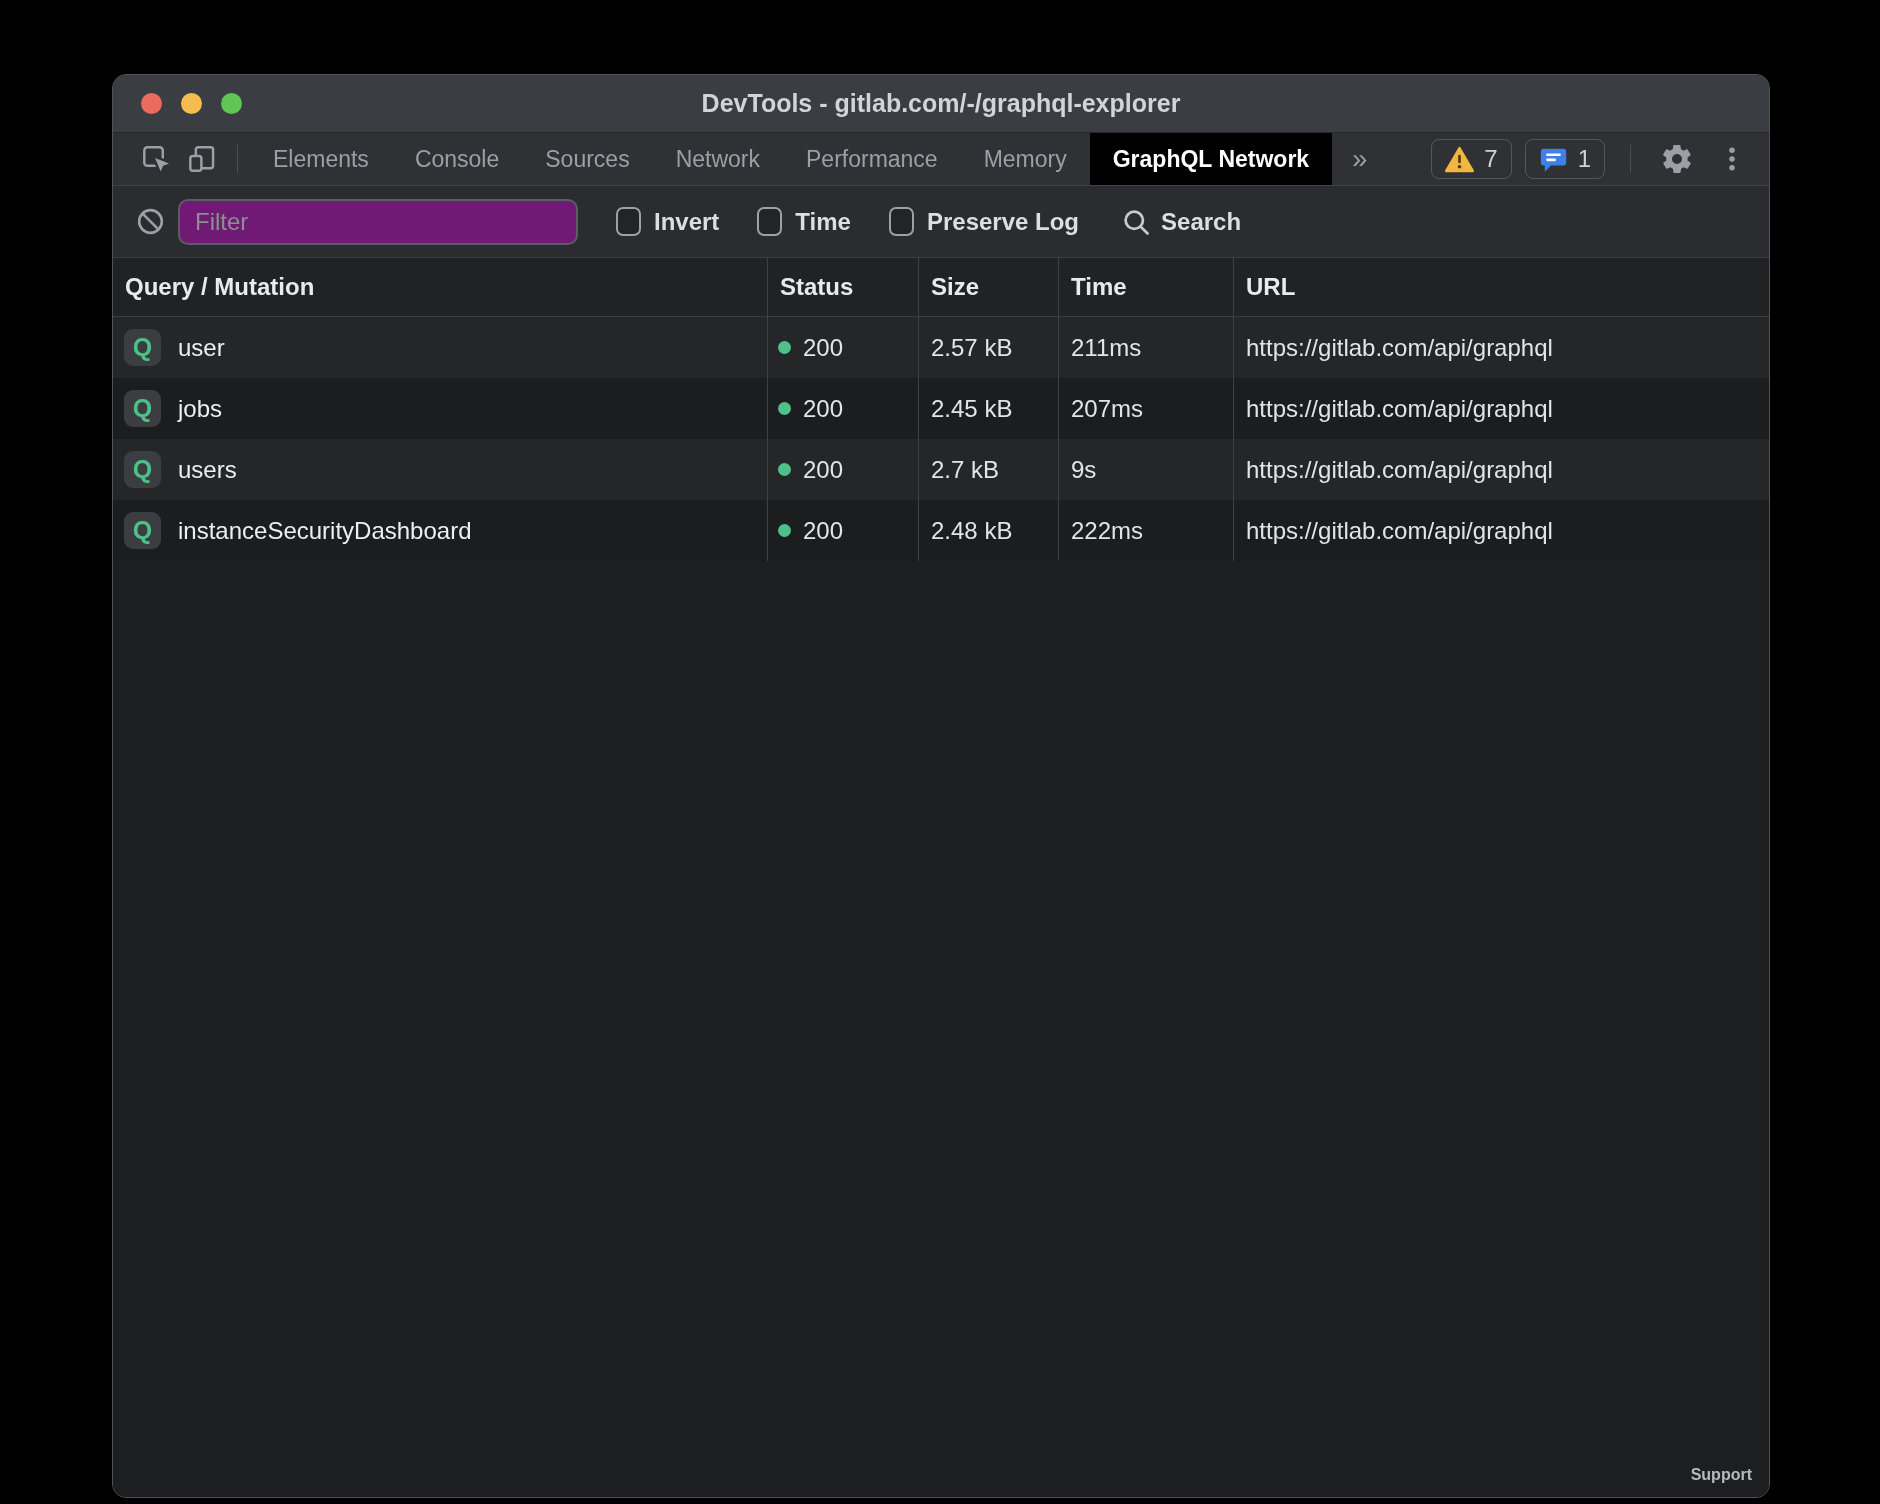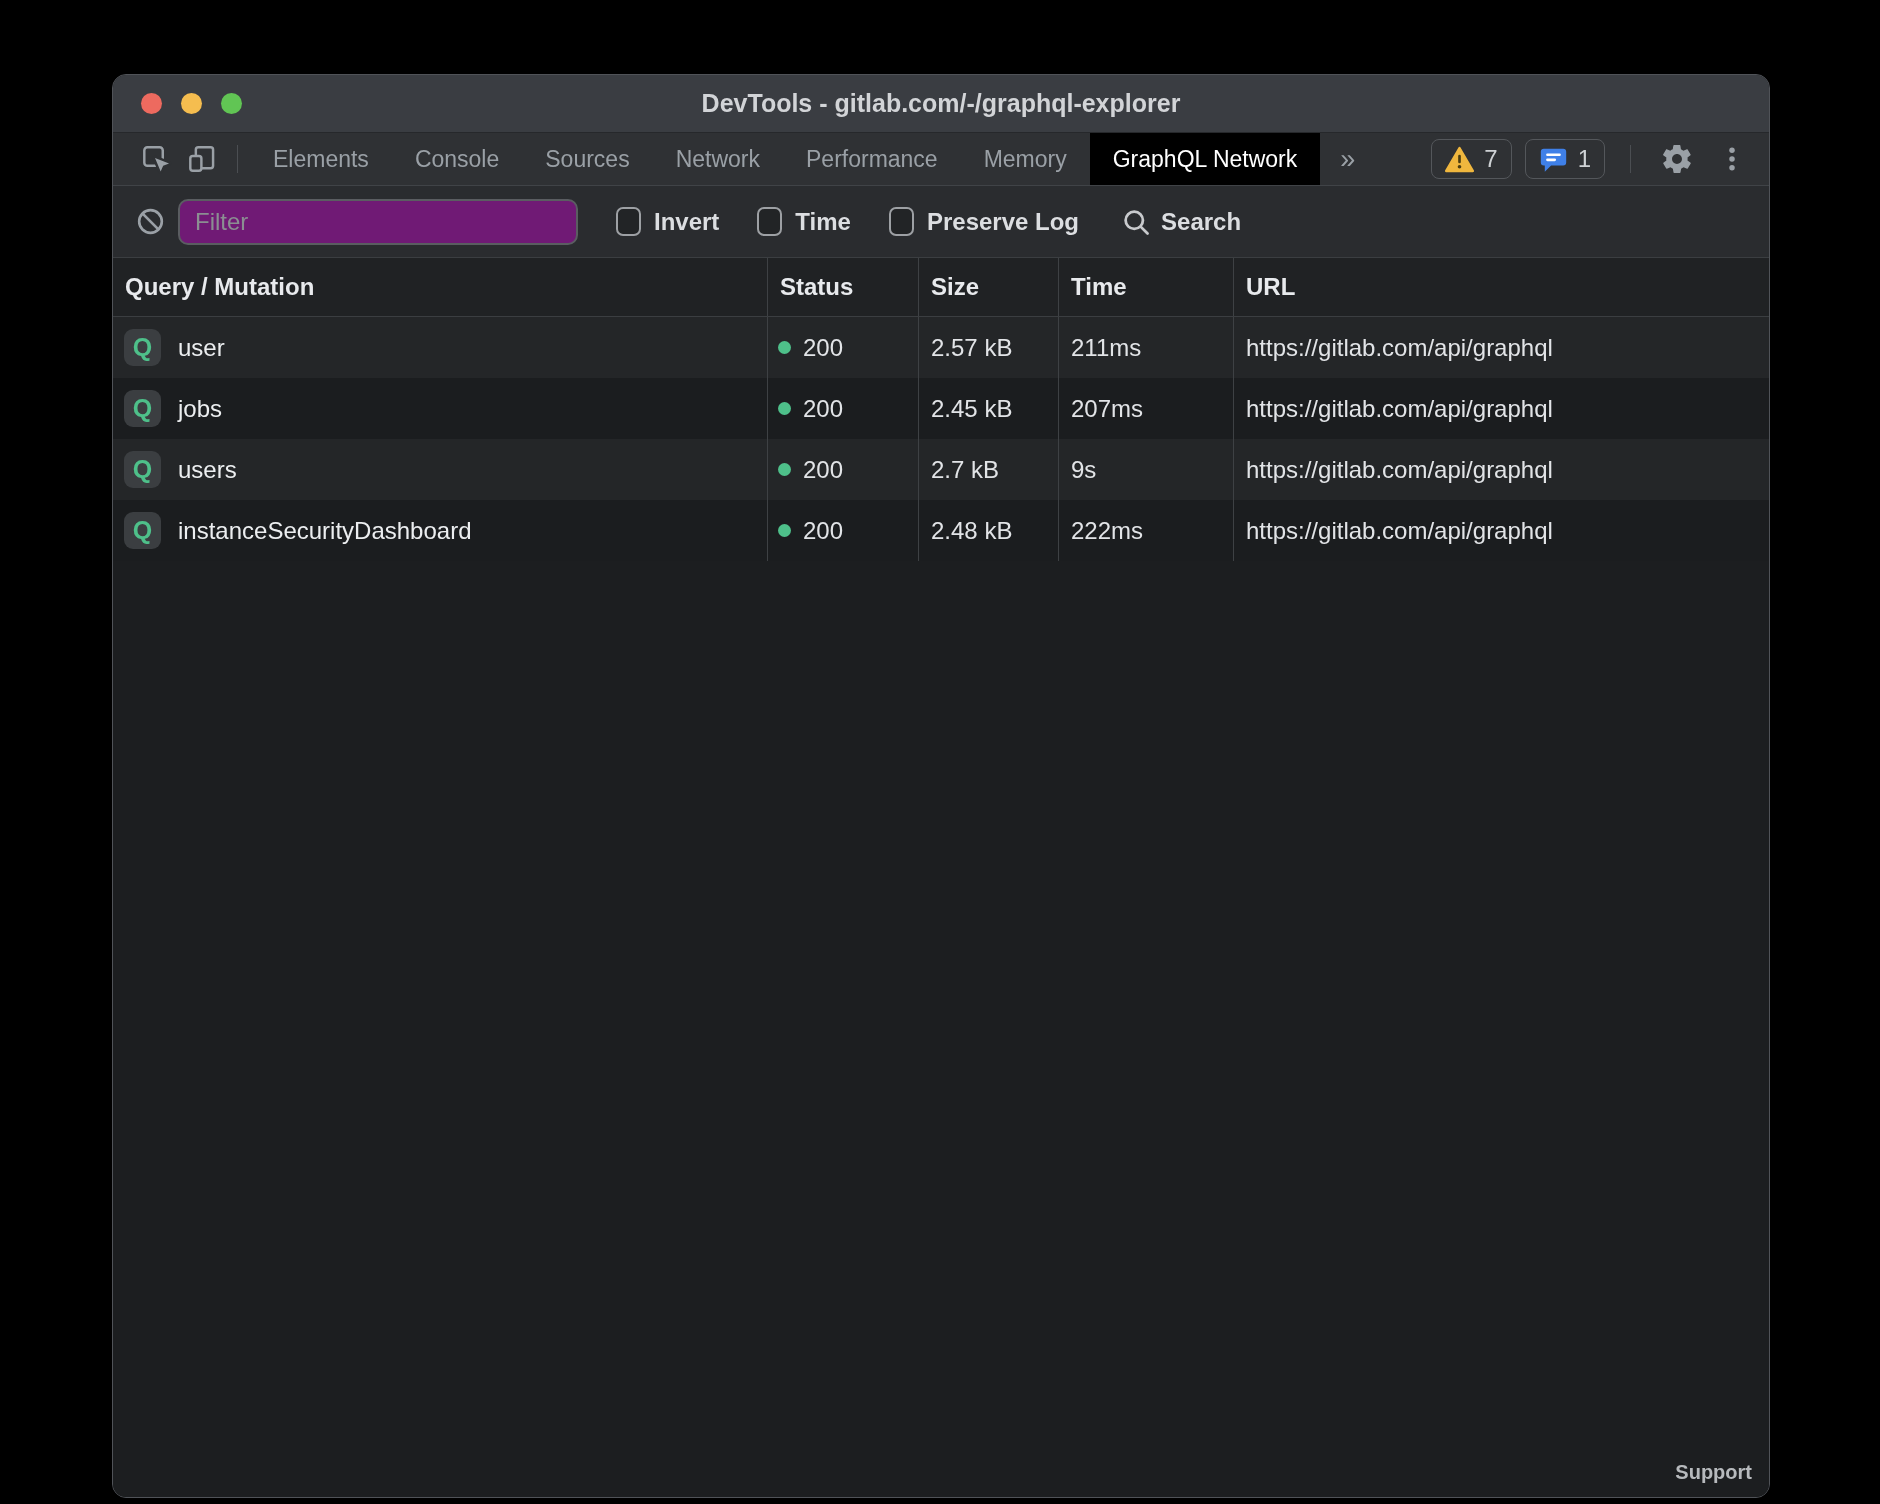--- a/index.html
+++ b/index.html
@@ -24,21 +24,21 @@
 
   
   .tabbar { flex:0 0 53px; background:#2f3134; border-bottom:1px solid #404347;
             display:flex; align-items:stretch; padding-left:20px; }
   .iconbtn { background:none; border:none; display:flex; align-items:center; justify-content:center;
              width:46px; padding:0; }
   .vsep { width:1px; height:28px; background:#4b4e52; align-self:center; margin:0 12px; }
   .tabs { display:flex; align-items:stretch; }
   .tab { background:none; border:none; color:#9aa0a6; font-size:23px; padding:0 23px;
          font-family:inherit; display:flex; align-items:center; }
-  .tab.active { background:#000; color:#fff; font-weight:normal; }
+  .tab.active { background:#000; color:#fff; font-weight:bold; }
   .overflow-btn { background:none; border:none; color:#9aa0a6; font-size:27px; padding:0 20px;
                   display:flex; align-items:center; font-family:inherit; }
   .tabbar-right { margin-left:auto; display:flex; align-items:center; gap:13px; padding-right:16px; }
   .badgebtn { display:flex; align-items:center; gap:10px; height:40px; padding:0 13px;
               background:transparent; border:1px solid #54575b; border-radius:8px;
               color:#cfd2d5; font-size:24px; font-family:inherit; }
   .plainbtn { background:none; border:none; display:flex; align-items:center; justify-content:center;
               width:42px; height:42px; padding:0; }
 
   
@@ -69,21 +69,21 @@
   .trow > .cell:nth-child(n+2) { border-left:1px solid #3e4144; }
   .c-query { gap:17px; padding-left:11px; }
   .qbadge { width:37px; height:37px; flex:0 0 37px; background:#3b3e41; border-radius:9px;
             display:flex; align-items:center; justify-content:center;
             color:var(--accent-green); font-weight:bold; font-size:25px; }
   .qname { font-weight:normal; color:#eceef0; }
   .c-status { gap:12px; padding-left:10px; }
   .dot { width:13px; height:13px; border-radius:50%; background:var(--accent-green); }
 
   .support { position:absolute; right:17px; bottom:13px; color:#b7babd; font-weight:bold;
-             font-size:20px; cursor:default; }
+             font-size:16px; cursor:default; }
 </style>
 </head>
 <body>
 
 <div class="window">
 
   <div class="titlebar">
     <div class="traffic">
       <button class="tl red"></button>
       <button class="tl yellow"></button>

